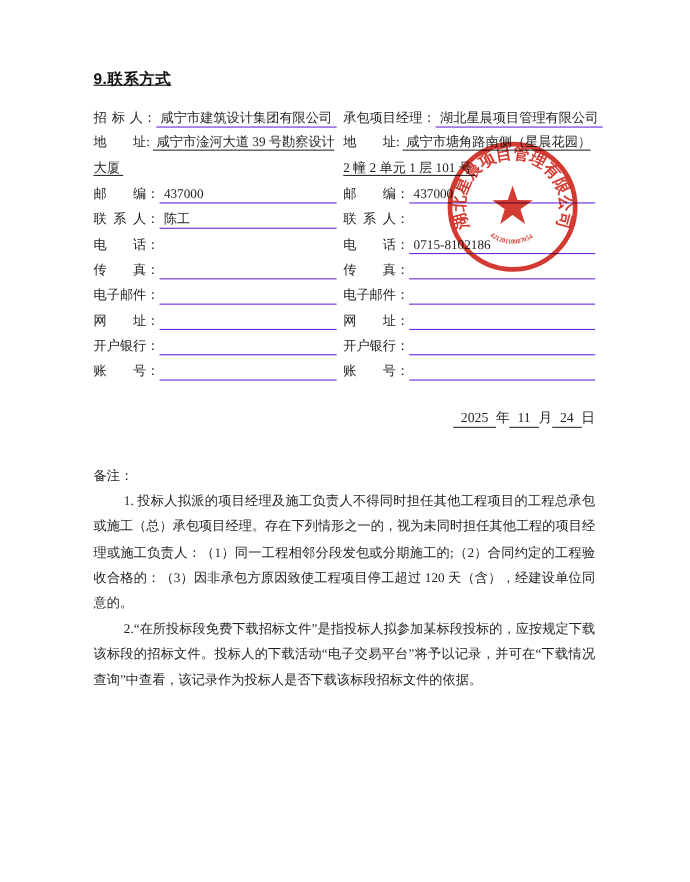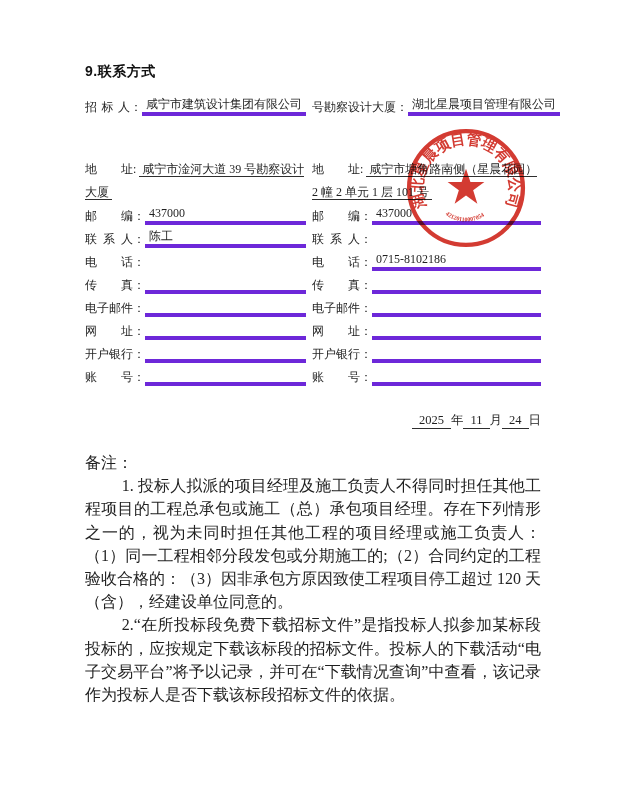--- a/index.html
+++ b/index.html
@@ -9,42 +9,42 @@
     width:627px; height:802px;
     background:#ffffff;
     overflow:hidden;
     font-family:"Liberation Serif","DejaVu Serif",serif;
     color:#1f1f1f;
   }
   .content { position:absolute; left:85px; top:63px; width:456px; }
   .title {
     font-family:"Liberation Sans","DejaVu Sans",sans-serif;
     font-size:14px; font-weight:bold; color:#111;
-    margin-bottom:14px; letter-spacing:0.5px;
+    margin-bottom:14px; letter-spacing:0.5px;text-decoration:underline;
   }
   .cols { display:flex; gap:6px;align-items:center; }
   .col { font-size:12px; }
   .col.left  { width:221px; }
   .col.right { width:229px; }
   .row { display:flex; align-items:flex-end; height:23px; padding-bottom:2px; }
-  .row-flow { line-height:23px; word-break:break-all;margin-top:40px; }
+  .row-flow { line-height:23px; word-break:break-all; }
   .lbl { display:inline-block; text-align:justify; text-align-last:justify; white-space:nowrap; }
   .w4 { width:48px; }
   .colon { display:inline-block; }
   .val-fill {
-    flex:1; border-bottom:4px solid #6d28d9;
+    flex:1; border-bottom:1px solid #6d28d9;
     padding:0 4px; white-space:nowrap; line-height:16px;
   }
   .val-inline { border-bottom:1px solid #2e2e2e; padding:0 3px; }
   .date-line {
     margin-top:24px; text-align:right; font-size:12.5px;
     padding-right:0px;
   }
   .date-seg { border-bottom:1px solid #2e2e2e; padding:0 7px; display:inline-block; line-height:15px; }
-  .notes { margin-top:22px; font-size:16px; line-height:23.2px; text-align:justify; }
+  .notes { margin-top:32px; font-size:12px; line-height:23.2px; text-align:justify; }
   .notes-heading { font-weight:normal; }
   .notes p { text-indent:2.3em; }
   .seal {
     position:absolute; left:405px; top:127px;
     width:122px; height:122px;
     mix-blend-mode:multiply; opacity:0.92;
     pointer-events:none;
   }
   .seal svg { width:100%; height:100%; }
   .seal text {
@@ -108,21 +108,21 @@
         </div>
         <div class="row">
           <span class="lbl w4">账号</span>
             <span class="colon">：</span>
           <span class="val-fill"></span>
         </div>
       </div>
 
       <div class="col right">
         <div class="row">
-          <span class="lbl">号勘察设计大厦</span>
+          <span class="lbl">承包项目经理</span>
             <span class="colon">：</span>
           <span class="val-fill">湖北星晨项目管理有限公司</span>
         </div>
         <div class="row-flow">
           <span class="lbl w4">地址</span><span class="colon">:</span>
           <span class="val-inline">咸宁市塘角路南侧（星晨花园）2 幢 2 单元 1 层 101 号</span>
         </div>
         <div class="row">
           <span class="lbl w4">邮编</span>
             <span class="colon">：</span>

